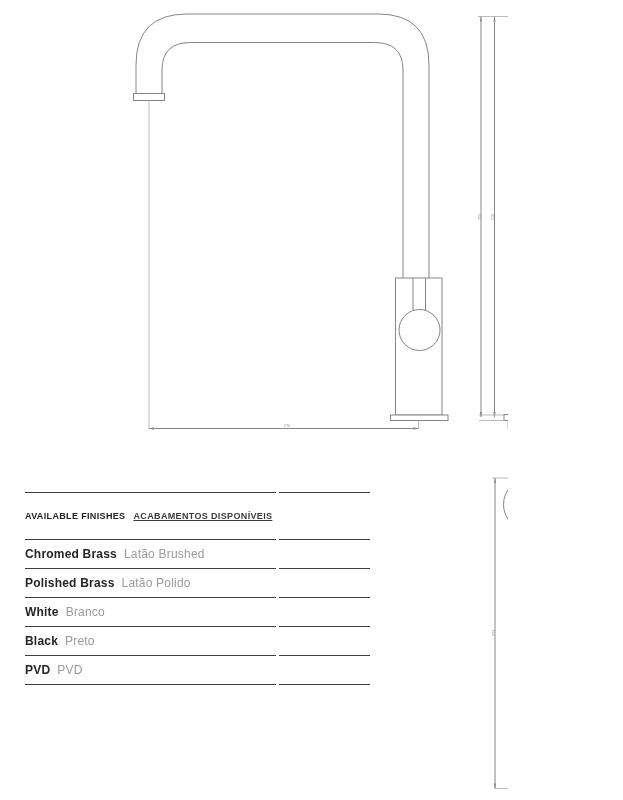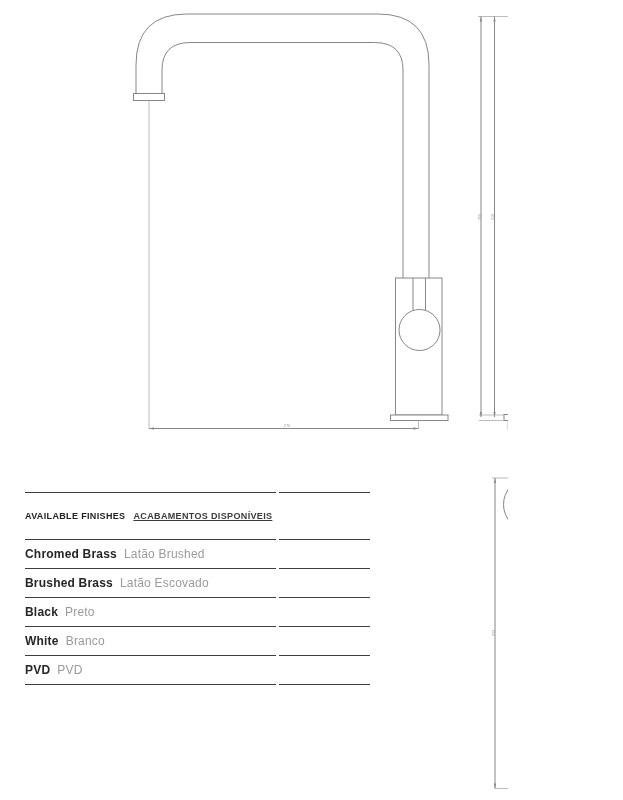--- a/index.html
+++ b/index.html
@@ -119,36 +119,36 @@
     <div>
         <div>
       <div class="frow">
         <span class="fen">Chromed Brass</span>
         <span class="fpt">Latão Brushed</span>
       </div>
       <div class="rule"></div>
     </div>
         <div>
       <div class="frow">
-        <span class="fen">Brushed Brass</span>
-        <span class="fpt">Latão Escovado</span>
+        <span class="fen">Polished Brass</span>
+        <span class="fpt">Latão Polido</span>
+      </div>
+      <div class="rule"></div>
+    </div>
+        <div>
+      <div class="frow">
+        <span class="fen">White</span>
+        <span class="fpt">Branco</span>
       </div>
       <div class="rule"></div>
     </div>
         <div>
       <div class="frow">
         <span class="fen">Black</span>
         <span class="fpt">Preto</span>
-      </div>
-      <div class="rule"></div>
-    </div>
-        <div>
-      <div class="frow">
-        <span class="fen">White</span>
-        <span class="fpt">Branco</span>
       </div>
       <div class="rule"></div>
     </div>
         <div>
       <div class="frow">
         <span class="fen">PVD</span>
         <span class="fpt">PVD</span>
       </div>
       <div class="rule"></div>
     </div>

